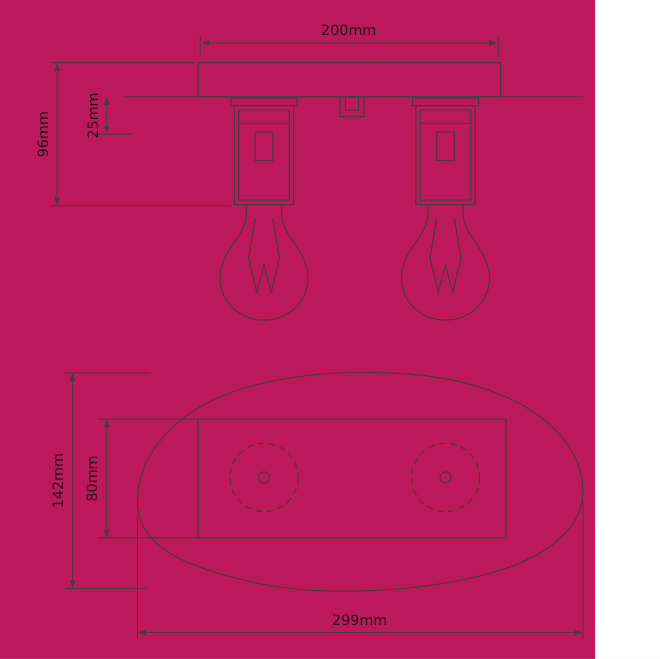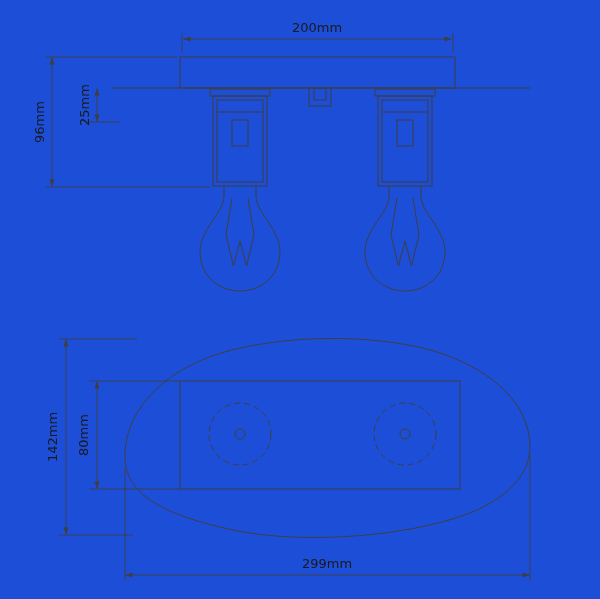--- a/index.html
+++ b/index.html
@@ -1,18 +1,18 @@
 <!DOCTYPE html>
 <html><head>
 <meta charset="utf-8">
 <style>
   html, body { margin: 0; padding: 0; background: #ffffff; }
   .page {
-    width: 600px; height: 599px; position: relative;
-    background: #1d4ed8; overflow: hidden;
+    width: 541px; height: 599px; position: relative;
+    background: #be185d; overflow: hidden;
     font-family: "DejaVu Sans", sans-serif;
   }
   svg { display: block; }
   .lines, .lines line, .lines rect, .lines path, .lines circle, .lines polyline {
     fill: none;
     stroke-width: 1;
     stroke-linecap: butt;
     stroke-linejoin: miter;
   }
   .lines .dim { stroke-width: 0.9; }

